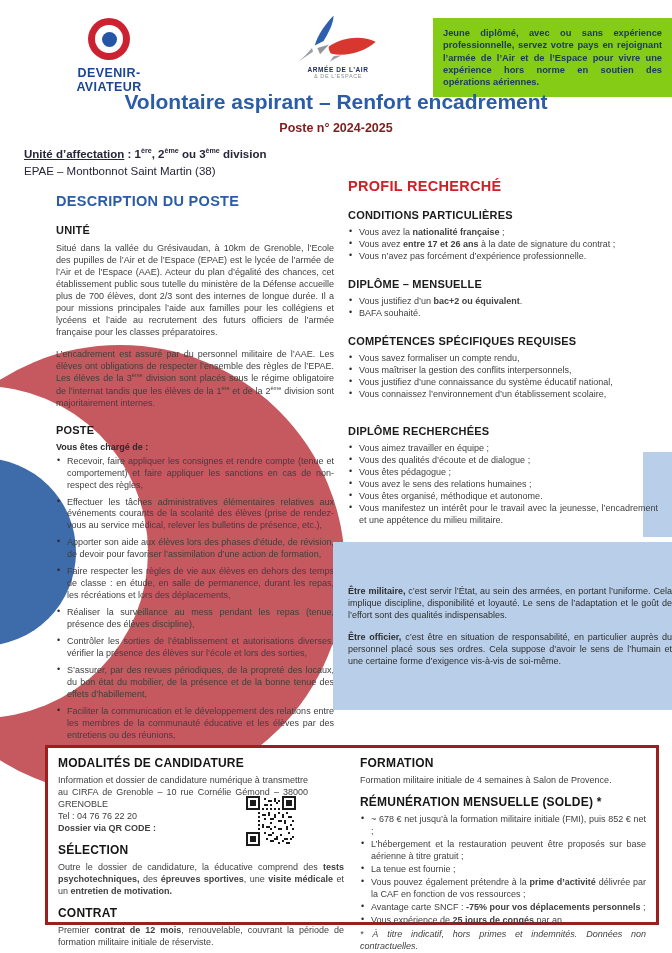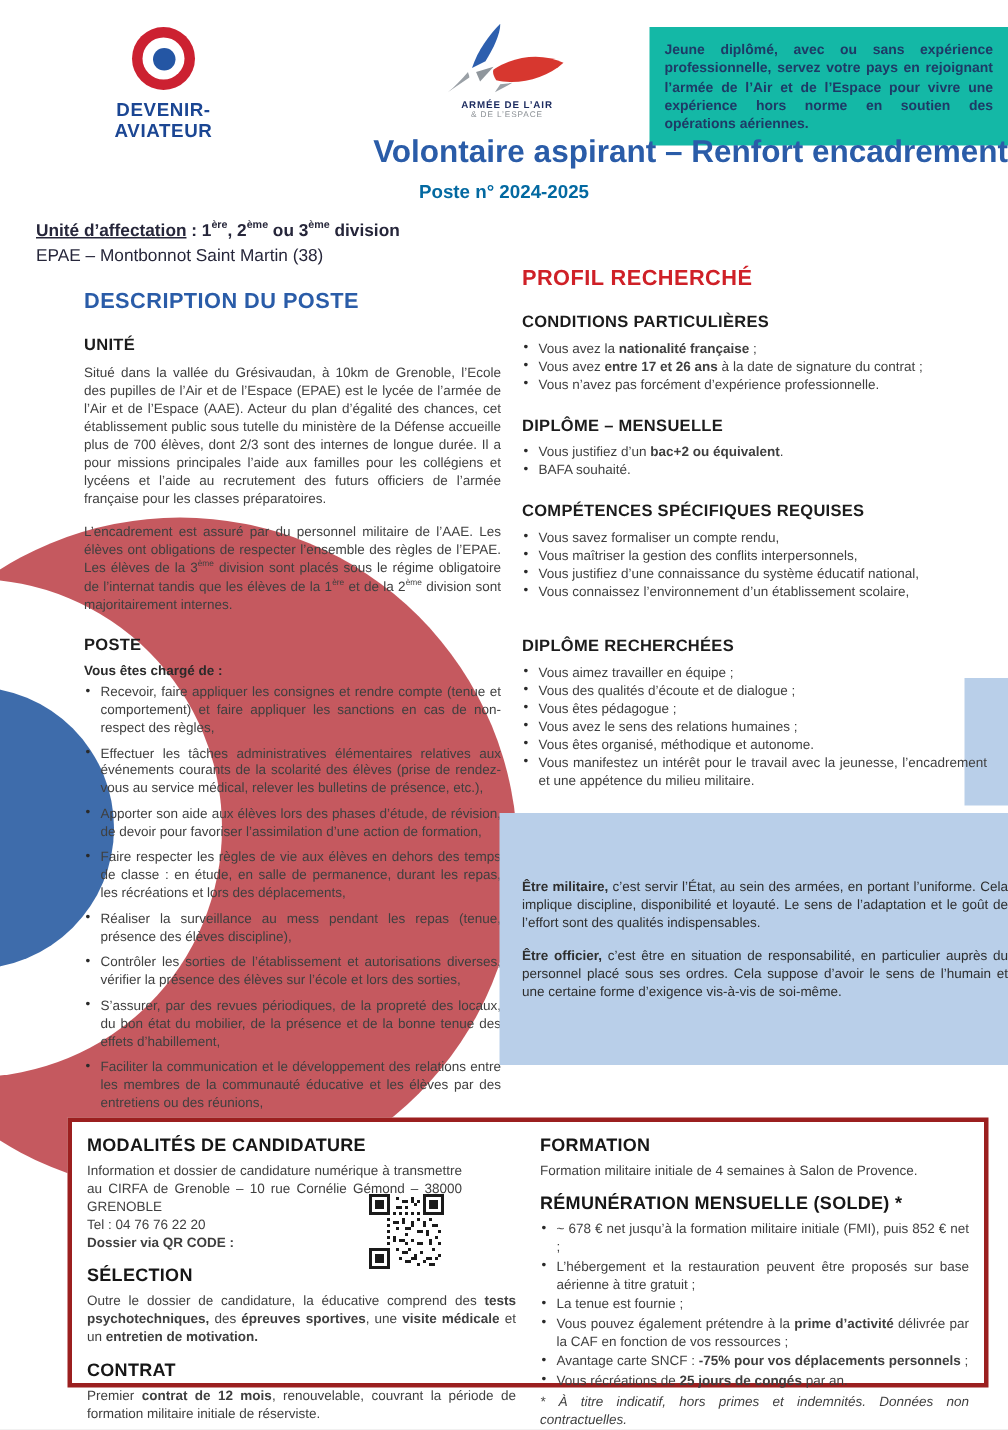--- a/index.html
+++ b/index.html
@@ -15,28 +15,28 @@
   .brand{position:absolute;left:45px;top:18px;width:128px;text-align:center;}
   .cocarde{width:42px;height:42px;margin:0 auto;border-radius:50%;background:#cc2131;
            display:flex;align-items:center;justify-content:center;}
   .cocarde .c-w{width:28px;height:28px;border-radius:50%;background:#fff;
                 display:flex;align-items:center;justify-content:center;}
   .cocarde .c-b{width:15px;height:15px;border-radius:50%;background:#2456a4;}
   .brand-name{margin-top:6px;font-size:12.5px;font-weight:700;color:#1b4693;letter-spacing:.4px;}
   .armee-logo{position:absolute;left:282px;top:14px;width:112px;text-align:center;}
   .al-1{font-size:6.5px;font-weight:700;color:#1b2a5e;letter-spacing:.6px;margin-top:-4px;}
   .al-2{font-size:5.5px;color:#8a8f94;letter-spacing:.6px;}
-  .info-box{position:absolute;left:433px;top:18px;width:239px;height:79px;background:#14b8a6;
+  .info-box{position:absolute;left:433px;top:18px;width:239px;height:79px;background:#84cc16;
             box-sizing:border-box;padding:9px 10px;font-size:9.3px;line-height:1.32;
             text-align:justify;color:#1e3a66;font-weight:600;}
   
-  .title{position:absolute;left:0;top:90px;width:100%;text-align:right;
+  .title{position:absolute;left:0;top:90px;width:100%;text-align:center;
          font-size:21px;font-weight:700;color:#2a5ca8;}
   .subtitle{position:absolute;left:0;top:121px;width:100%;text-align:center;
-            font-size:12.5px;font-weight:700;color:#0369a1;}
+            font-size:12.5px;font-weight:700;color:#7f1d1d;}
   .affectation{position:absolute;left:24px;top:146px;font-size:11.5px;line-height:1.5;color:#26263a;}
   
   .col-left{position:absolute;left:56px;top:193px;width:278px;}
   .col-right{position:absolute;left:348px;top:178px;width:310px;}
   .h-blue{font-size:14.5px;font-weight:700;color:#2a5ca8;letter-spacing:.3px;margin:0;}
   .h-red{font-size:14.5px;font-weight:700;color:#cf2027;letter-spacing:.3px;margin:0;}
   h2{font-size:11px;font-weight:700;color:#1c1c1c;letter-spacing:.2px;margin:15px 0 6px;}
   .mt-lg{margin-top:24px;}
   p.just{text-align:justify;margin:0 0 10px;font-size:9px;line-height:1.34;}
   .lead{font-size:9px;font-weight:700;margin:0 0 4px;color:#2a2a2a;}
@@ -245,19 +245,19 @@
     <div class="fcol fright">
       <h3>FORMATION</h3>
       <p class="fline">Formation militaire initiale de 4 semaines à Salon de Provence.</p>
       <h3>RÉMUNÉRATION MENSUELLE (SOLDE) *</h3>
       <ul class="blist tight">
           <li><span>~ 678 € net jusqu’à la formation militaire initiale (FMI), puis 852 € net ;</span></li>
           <li><span>L’hébergement et la restauration peuvent être proposés sur base aérienne à titre gratuit ;</span></li>
           <li><span>La tenue est fournie ;</span></li>
           <li><span>Vous pouvez également prétendre à la </span><span class="b">prime d’activité</span><span> délivrée par la CAF en fonction de vos ressources ;</span></li>
           <li><span>Avantage carte SNCF : </span><span class="b">-75% pour vos déplacements personnels</span><span> ;</span></li>
-          <li><span>Vous récréations de </span><span class="b">25 jours de congés</span><span> par an.</span></li>
+          <li><span>Vous expérience de </span><span class="b">25 jours de congés</span><span> par an.</span></li>
         </ul>
       <p class="fline" style="text-align:justify;margin-top:2px"><span class="i">* À titre indicatif, hors primes et indemnités. Données non contractuelles.</span></p>
     </div>
   </div>
 
 </div>
 
 </body></html>

